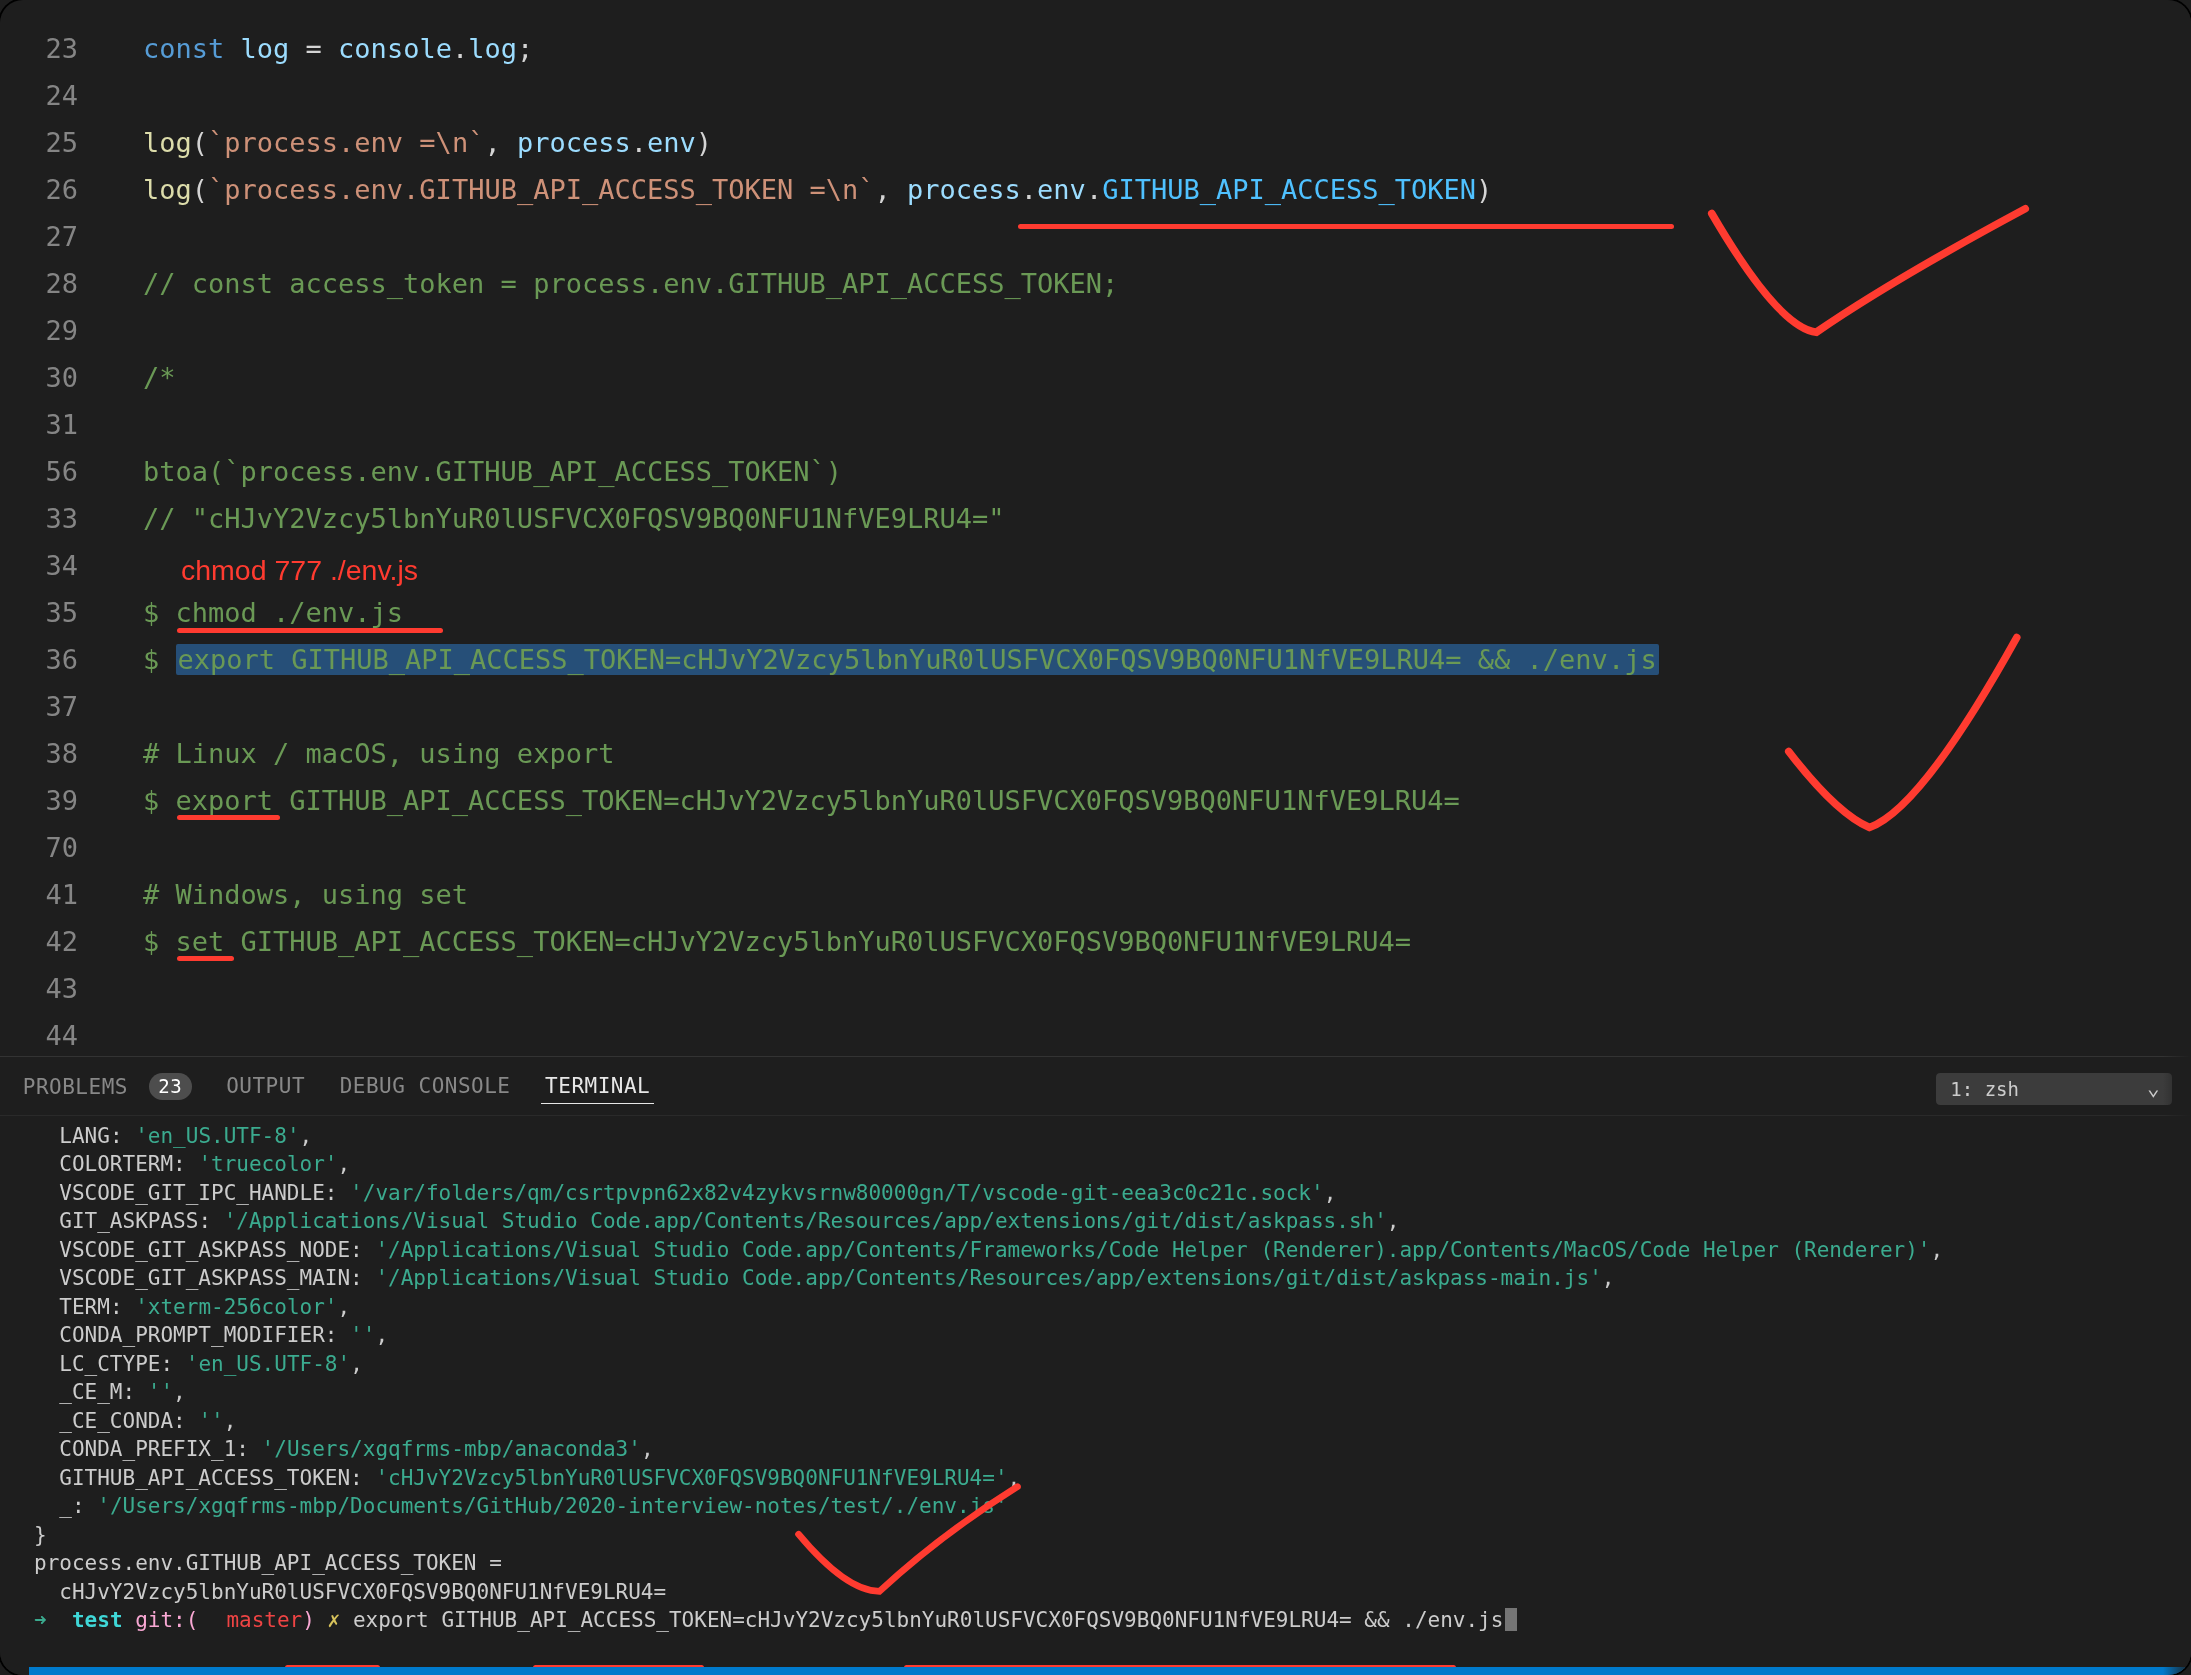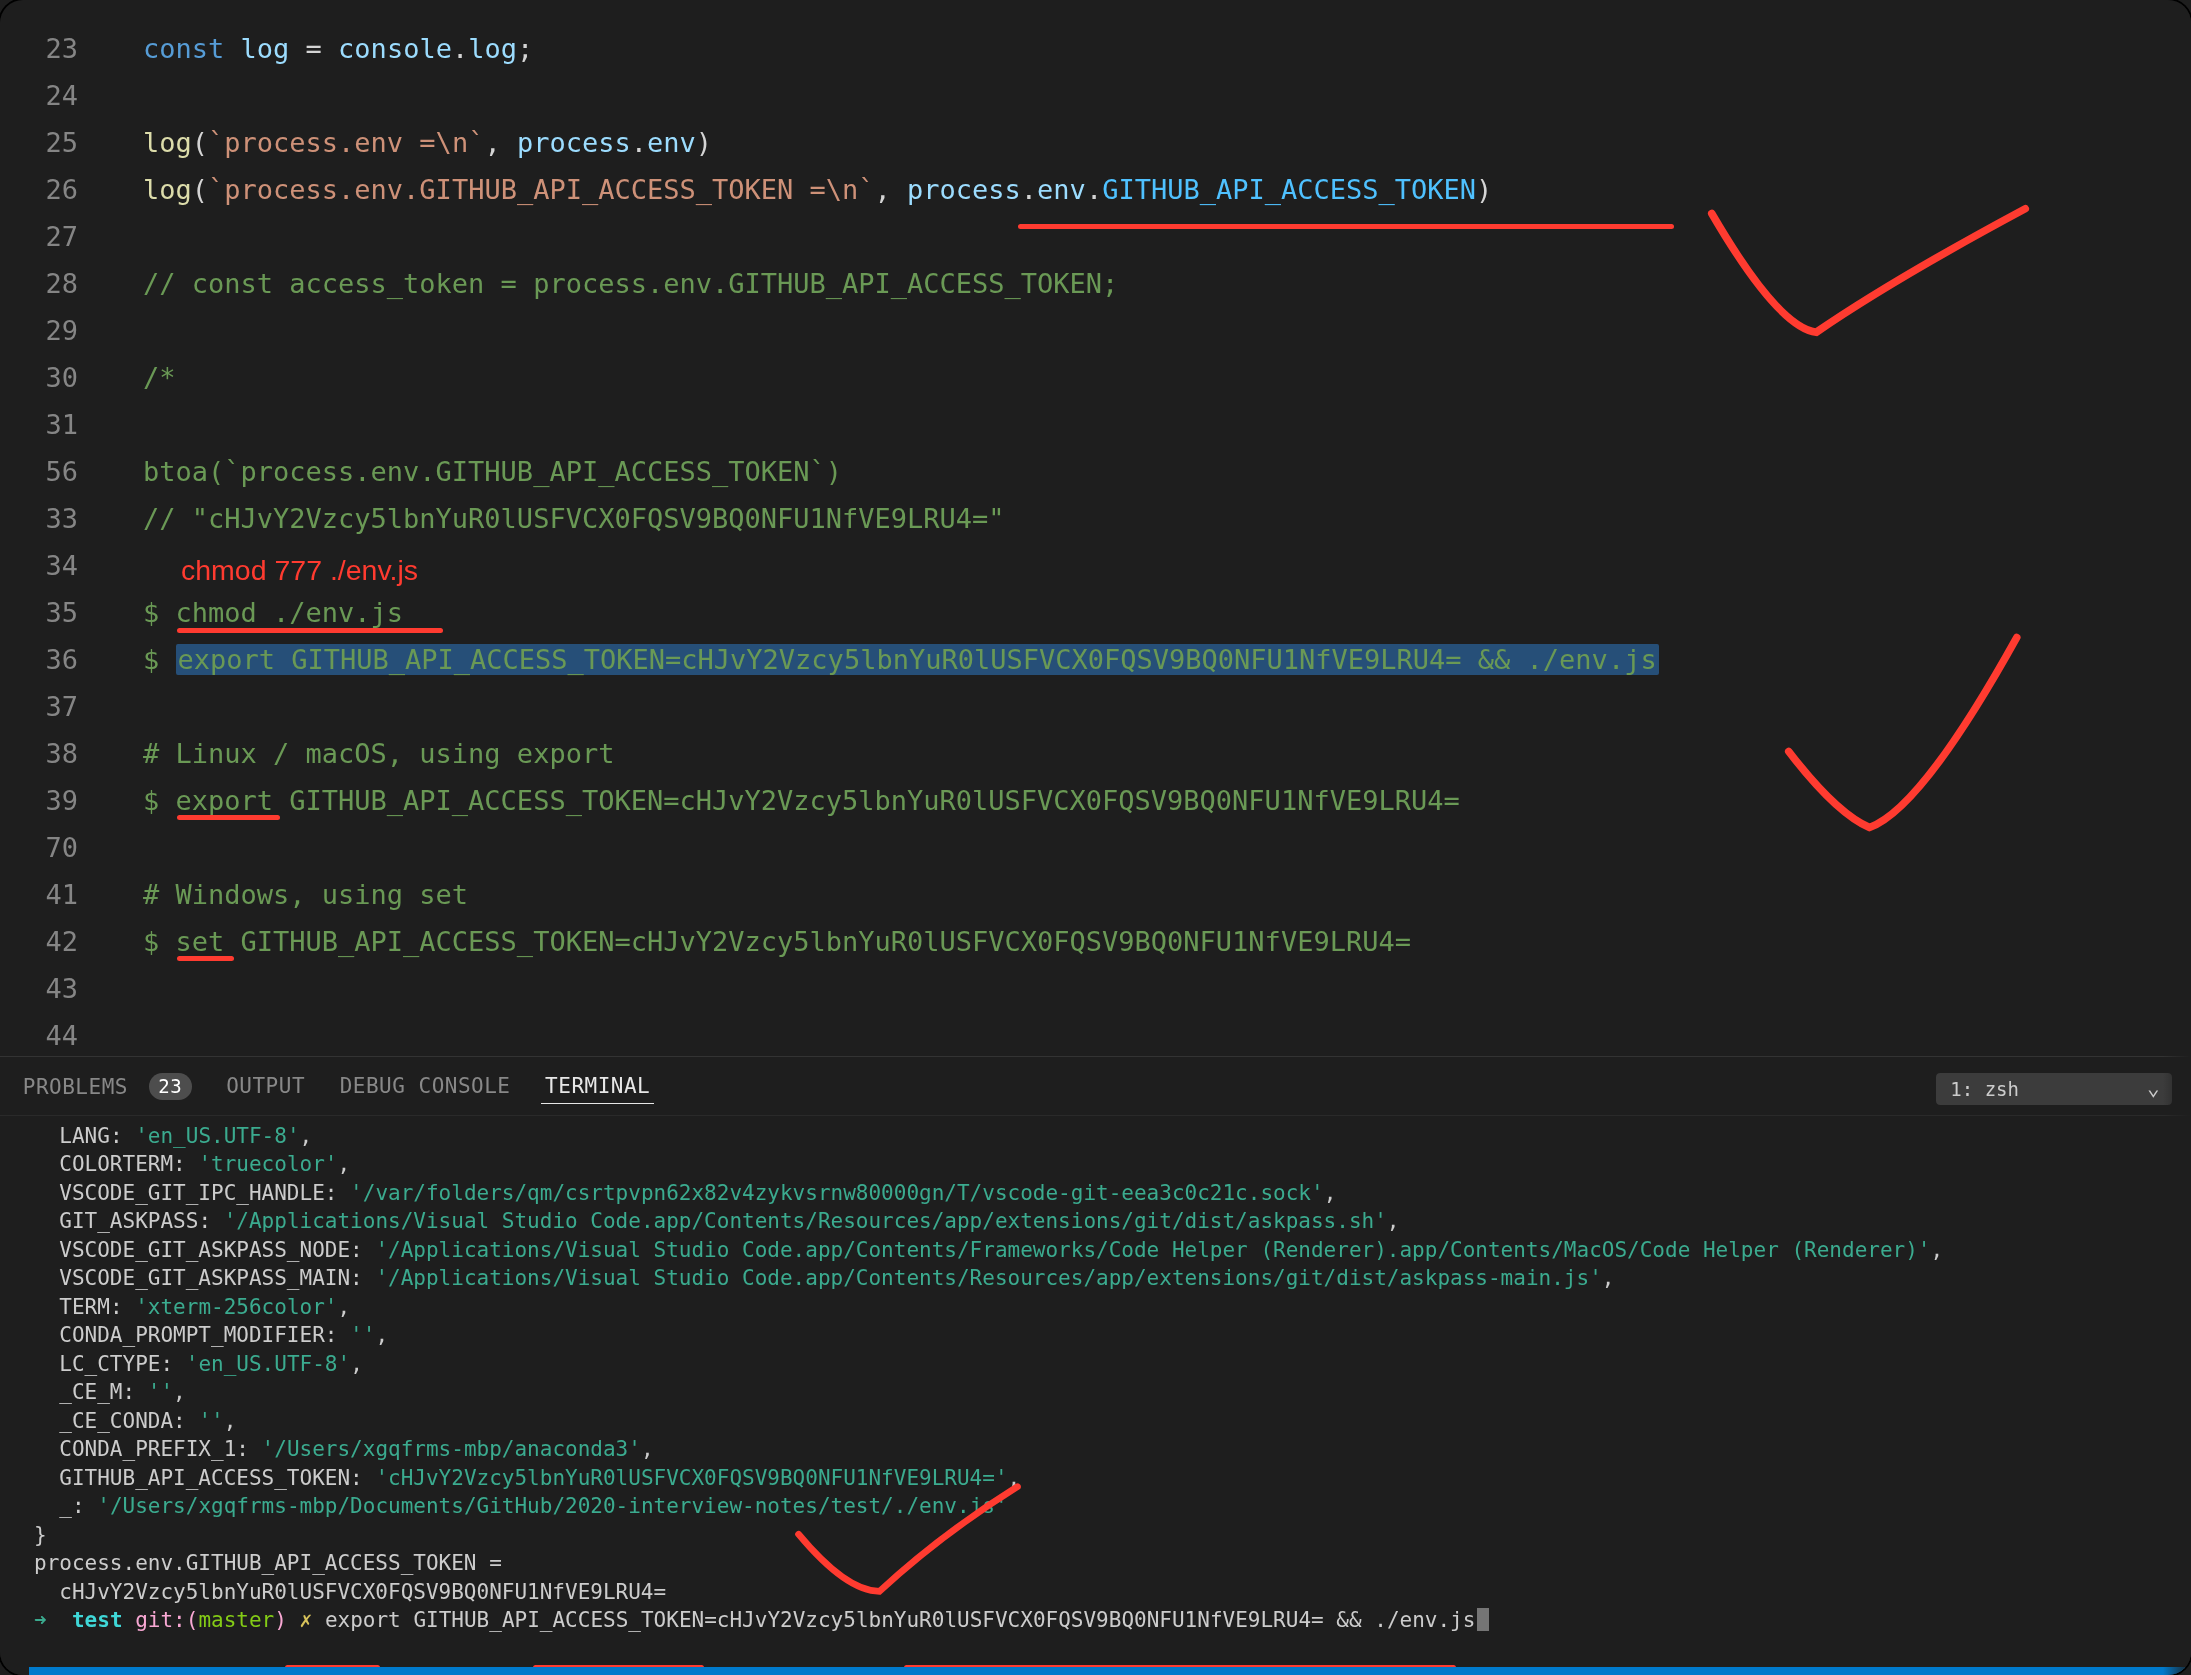--- a/index.html
+++ b/index.html
@@ -117,21 +117,21 @@
     color: #cccccc;
     overflow: hidden;
     position: relative;
   }
   .t-key  { color: #cccccc; }
   .t-str  { color: #3bab8f; }   
   .t-pun  { color: #cccccc; }
   .t-arrow{ color: #3bab8f; font-weight: bold; }
   .t-dir  { color: #3fd7d7; font-weight: bold; }
   .t-git  { color: #f9a8d4; }
-  .t-branch{ color: #84cc16; }
+  .t-branch{ color: #ef4444; margin-left: 28px; }
   .t-star { color: #d8c35b; }
   .t-cmd  { color: #cccccc; }
   .t-cursor{
     display: inline-block; width: 11.4px; height: 23px;
     background: #cccccc80; vertical-align: -3.8px; margin-left: 1.9px;
   }
   .bottom-blue {
     position: absolute;
     left: 28.5px; right: 0; bottom: 0;
     height: 7.6px;

